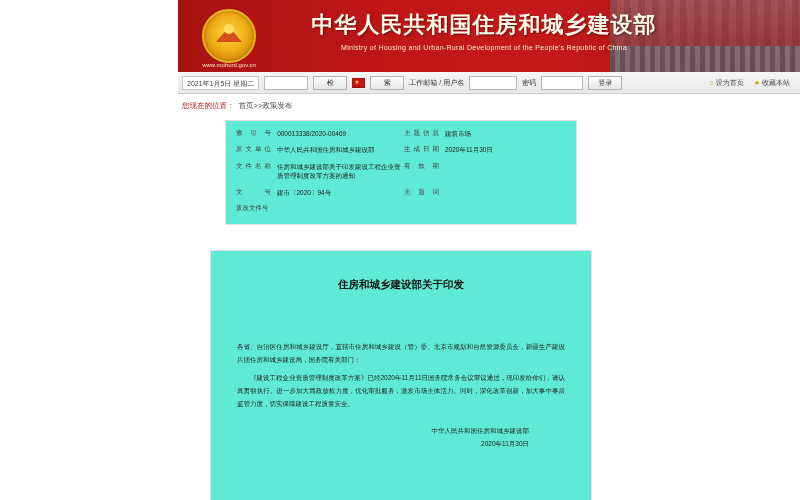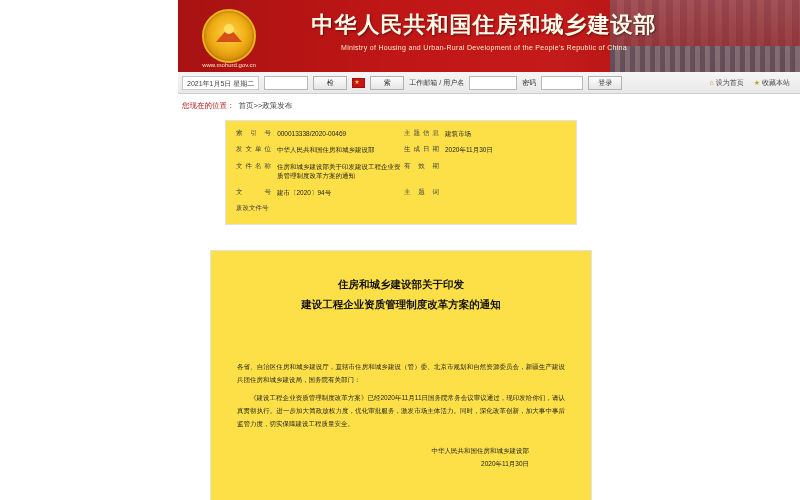--- a/index.html
+++ b/index.html
@@ -173,21 +173,21 @@
     font-size: 7.5px;
     padding-left: 4px;
     gap: 4px;
   }
   .crumb-label { color: #b31414; }
   .crumb-path { color: #444; }
 
   
   .card {
     position: absolute;
-    background: #fde047;
+    background: #5eead4;
     border: 1px solid #e2e2e2;
   }
   #meta-card {
     left: 225px; top: 120px;
     width: 352px; height: 105px;
     padding: 8px 10px;
   }
   .meta-grid {
     display: grid;
     grid-template-columns: 168px 168px;
@@ -311,21 +311,20 @@
       <div class="meta-row meta-full">
         <span class="meta-k nosp">废改文件号</span>
         <span class="meta-v"></span>
       </div>
     </div>
   </div>
 
   <div class="card" id="body-card">
     <div class="doc-title">
       <div>住房和城乡建设部关于印发</div>
-      <div>建设工程企业资质管理制度改革方案的通知</div>
     </div>
     <div class="doc-body">
       <p>各省、自治区住房和城乡建设厅，直辖市住房和城乡建设（管）委、北京市规划和自然资源委员会，新疆生产建设兵团住房和城乡建设局，国务院有关部门：</p>
       <p class="indent">《建设工程企业资质管理制度改革方案》已经2020年11月11日国务院常务会议审议通过，现印发给你们，请认真贯彻执行。进一步加大简政放权力度，优化审批服务，激发市场主体活力。同时，深化改革创新，加大事中事后监管力度，切实保障建设工程质量安全。</p>
     </div>
     <div class="sign">
       <div>中华人民共和国住房和城乡建设部</div>
       <div>2020年11月30日</div>
     </div>
   </div>

